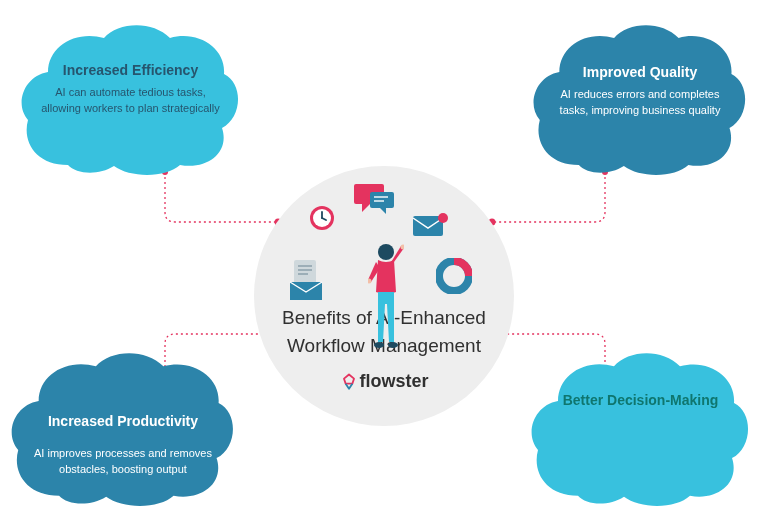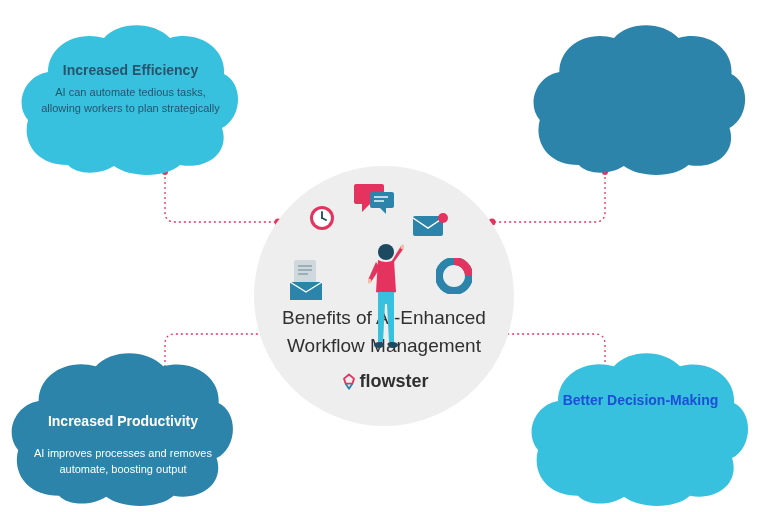--- a/index.html
+++ b/index.html
@@ -79,21 +79,21 @@
     font-weight: 400;
   }
   .cloud.tl { left: 18px; top: 20px; }
   .cloud.tr { left: 530px; top: 20px; width: 220px; }
   .cloud.bl { left: 8px; top: 348px; width: 230px; height: 158px; }
   .cloud.br { left: 528px; top: 348px; width: 225px; height: 158px; }
 
   .cloud.tl .cloud-title, .cloud.tl .cloud-desc { color: #26556e; }
   .cloud.tr .cloud-title, .cloud.tr .cloud-desc { color: #ffffff; }
   .cloud.bl .cloud-title, .cloud.bl .cloud-desc { color: #ffffff; margin-top: 17px; }
-  .cloud.br .cloud-title, .cloud.br .cloud-desc { color: #1d4ed8; }
+  .cloud.br .cloud-title, .cloud.br .cloud-desc { color: #0f766e; }
 
   .cloud.tl .cloud-content { top: 42px; }
   .cloud.tr .cloud-content { top: 44px; }
   .cloud.bl .cloud-content { top: 48px; }
   .cloud.br .cloud-content { top: 44px; }
 
   .connector {
     position: absolute;
     z-index: 1;
   }
@@ -212,29 +212,33 @@
   <div class="cloud-content">
     <div class="cloud-title">Increased Efficiency</div>
     <div class="cloud-desc">AI can automate tedious tasks, allowing workers to plan strategically</div>
   </div>
 </div>
 
 <div class="cloud tr">
   <svg class="cloud-shape" viewBox="0 0 225 155" preserveAspectRatio="none">
     <path d="M50 145 C18 145 4 122 10 100 C-4 84 6 56 30 52 C30 26 58 10 86 18 C100 2 134 0 152 18 C180 10 208 28 206 54 C226 64 224 98 204 108 C212 132 190 150 162 145 C148 158 112 158 96 146 C80 156 58 154 50 145 Z" fill="#2c84aa"></path>
   </svg>
+  <div class="cloud-content">
+    <div class="cloud-title">Improved Quality</div>
+    <div class="cloud-desc">AI reduces errors and completes tasks, improving business quality</div>
+  </div>
 </div>
 
 <div class="cloud bl">
   <svg class="cloud-shape" viewBox="0 0 225 155" preserveAspectRatio="none">
     <path d="M50 145 C18 145 4 122 10 100 C-4 84 6 56 30 52 C30 26 58 10 86 18 C100 2 134 0 152 18 C180 10 208 28 206 54 C226 64 224 98 204 108 C212 132 190 150 162 145 C148 158 112 158 96 146 C80 156 58 154 50 145 Z" fill="#2c84aa"></path>
   </svg>
   <div class="cloud-content">
     <div class="cloud-title">Increased Productivity</div>
-    <div class="cloud-desc">AI improves processes and removes automate, boosting output</div>
+    <div class="cloud-desc">AI improves processes and removes obstacles, boosting output</div>
   </div>
 </div>
 
 <div class="cloud br">
   <svg class="cloud-shape" viewBox="0 0 225 155" preserveAspectRatio="none">
     <path d="M50 145 C18 145 4 122 10 100 C-4 84 6 56 30 52 C30 26 58 10 86 18 C100 2 134 0 152 18 C180 10 208 28 206 54 C226 64 224 98 204 108 C212 132 190 150 162 145 C148 158 112 158 96 146 C80 156 58 154 50 145 Z" fill="#38c1de"></path>
   </svg>
   <div class="cloud-content">
     <div class="cloud-title">Better Decision-Making</div>
   </div>

